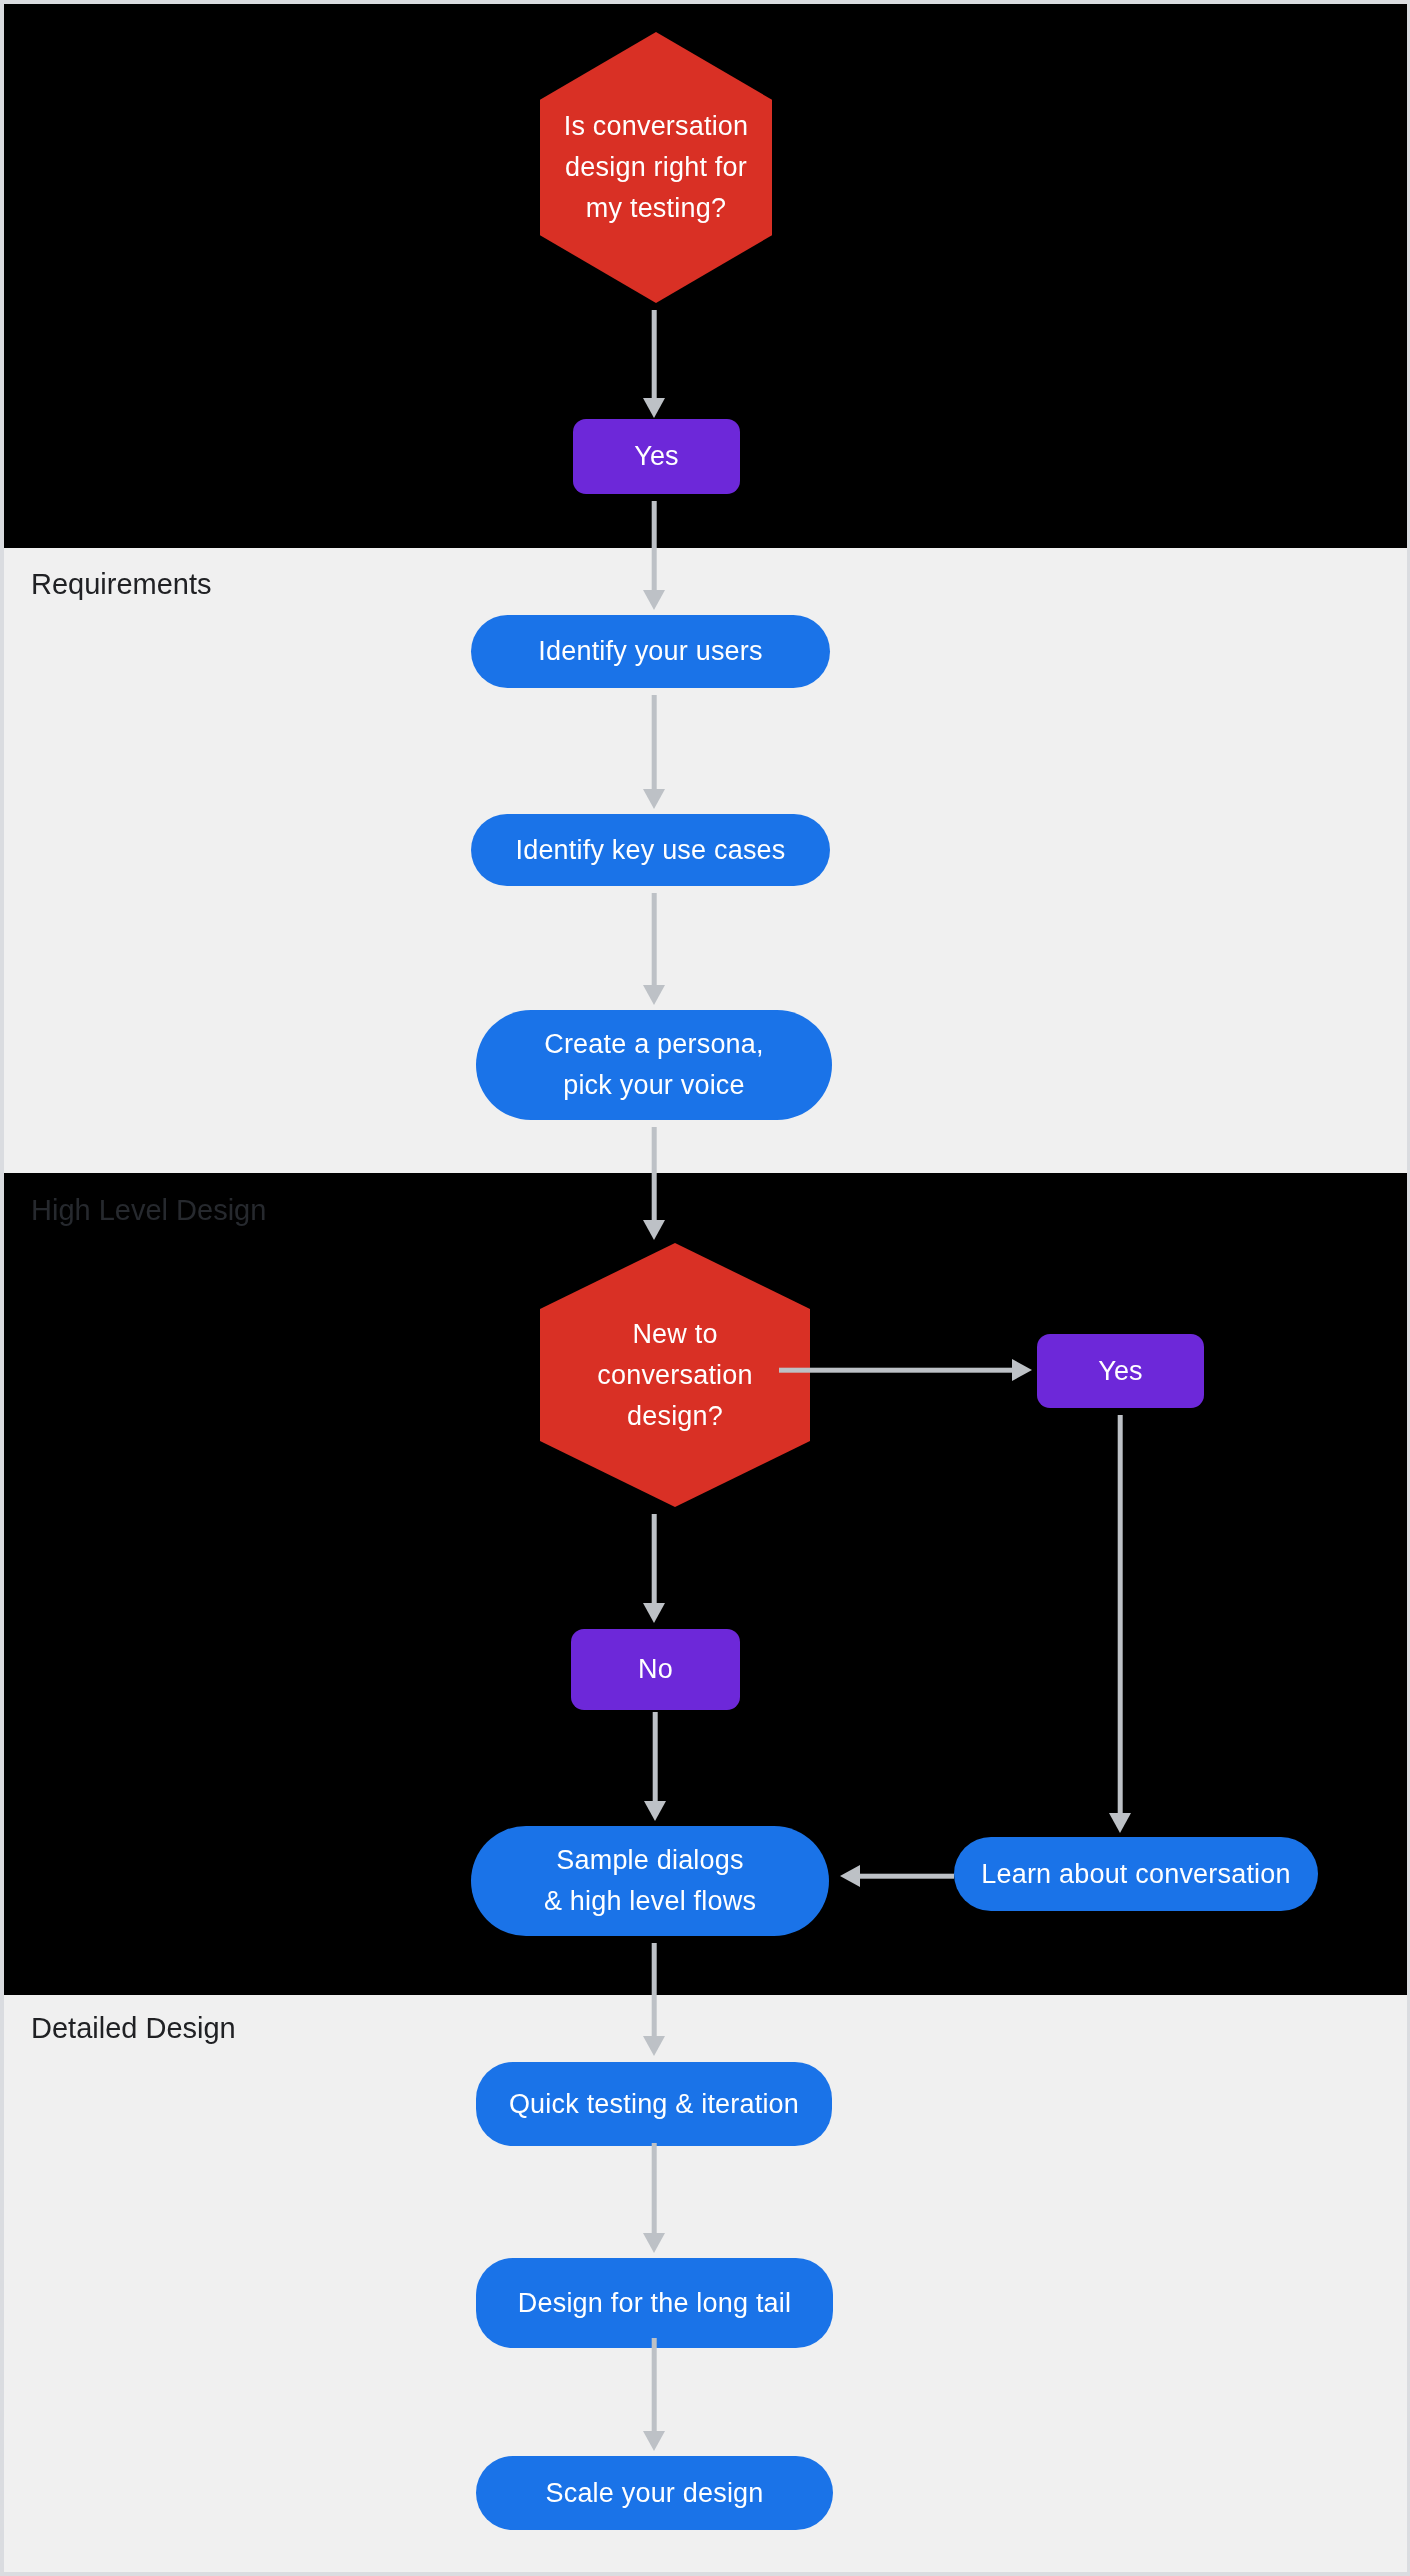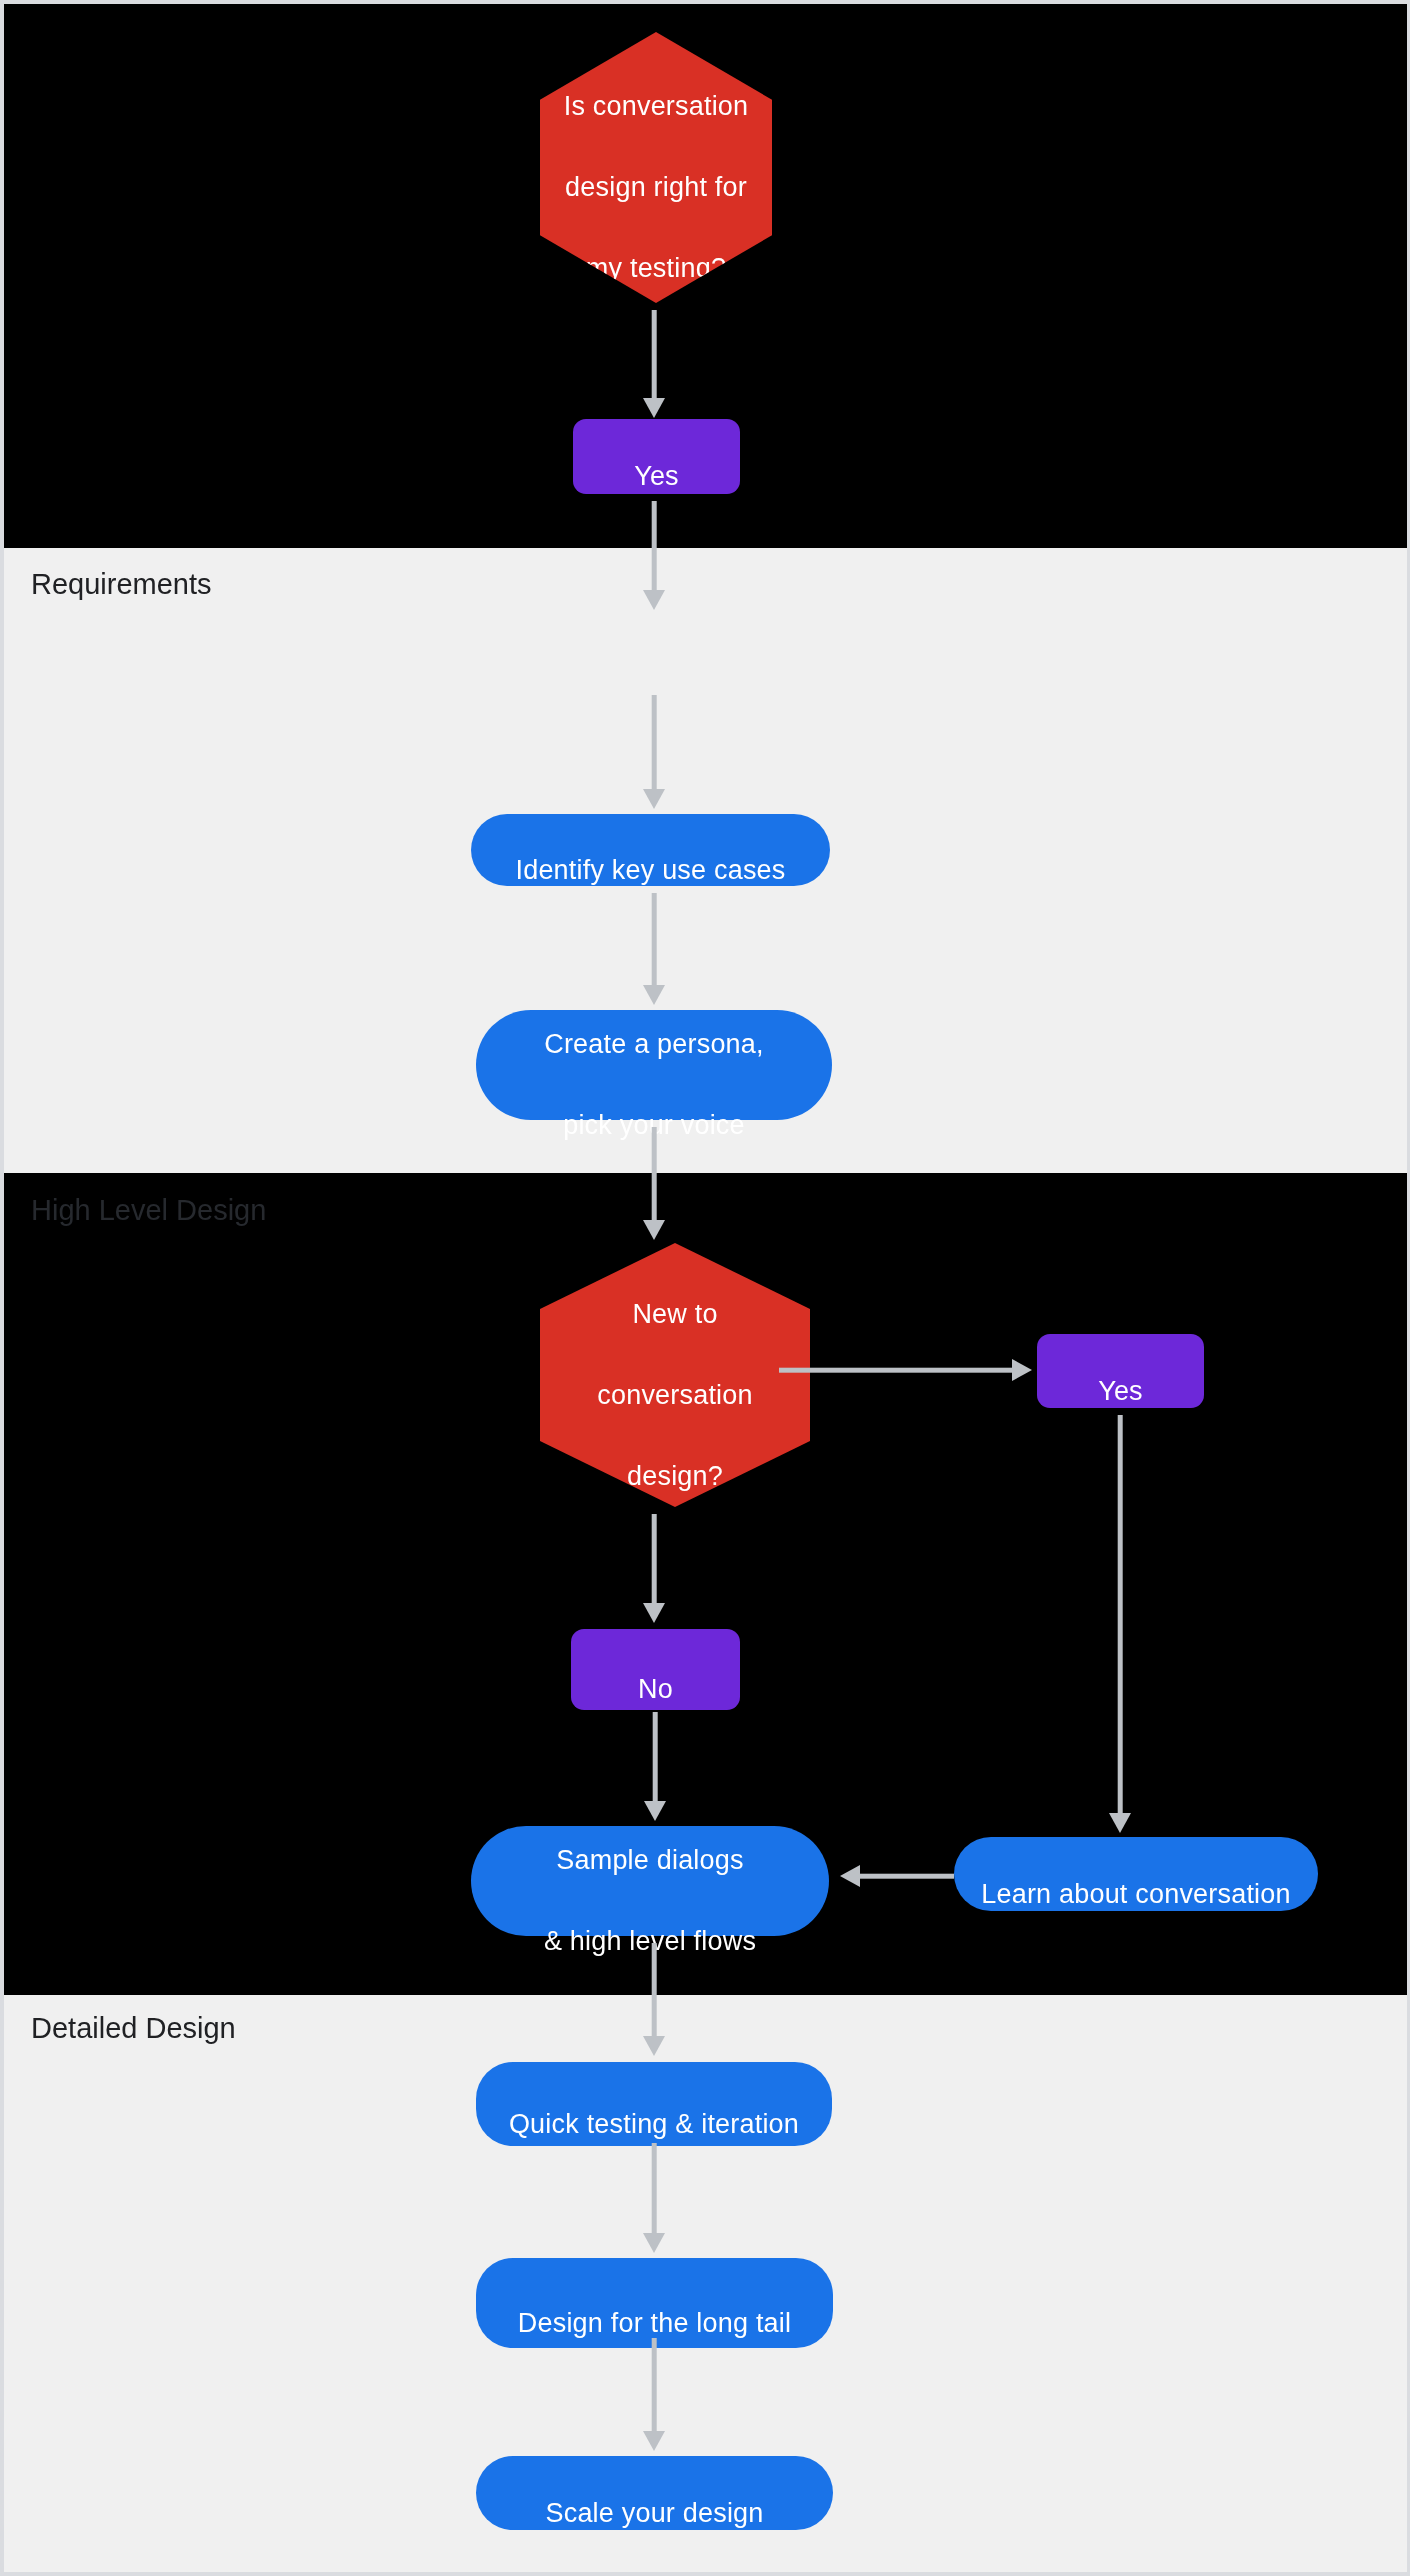--- a/index.html
+++ b/index.html
@@ -21,21 +21,21 @@
   }
   .section-label.on-dark{color:#26292e;}
   .node{
     position:absolute;
     display:flex;flex-direction:column;align-items:center;justify-content:center;
     color:#ffffff;
     font-size:27px;line-height:41px;font-weight:500;
     text-align:center;
     letter-spacing:0.2px;
   }
-  .node span{display:block;margin-top:40px;}
+  .node span{display:block;}
   .hex{
     background:#d93025;
     clip-path:polygon(50% 0%,100% 25%,100% 75%,50% 100%,0% 75%,0% 25%);
   }
   .btn{background:#6d28d9;border-radius:13px;}
   .pill{background:#1a73e8;border-radius:37px;}
   .pill.two-line{border-radius:56px;}
   .arrow{position:absolute;}
   .arrow .shaft{position:absolute;background:#bdc1c6;}
   .arrow .head{position:absolute;width:0;height:0;}
@@ -85,20 +85,23 @@
 
   <div class="node btn" style="left:573px;top:419px;width:167px;height:75px">
     <span>Yes</span>
   </div>
 
   <div class="arrow arrow-down" style="left:643px;top:501px;width:22px;height:109px">
     <div class="shaft"></div>
     <div class="head"></div>
   </div>
 
+  <div class="node pill" style="left:471px;top:615px;width:359px;height:73px">
+    <span>Identify your users</span>
+  </div>
 
   <div class="arrow arrow-down" style="left:643px;top:695px;width:22px;height:114px">
     <div class="shaft"></div>
     <div class="head"></div>
   </div>
 
   <div class="node pill" style="left:471px;top:814px;width:359px;height:72px">
     <span>Identify key use cases</span>
   </div>
 

